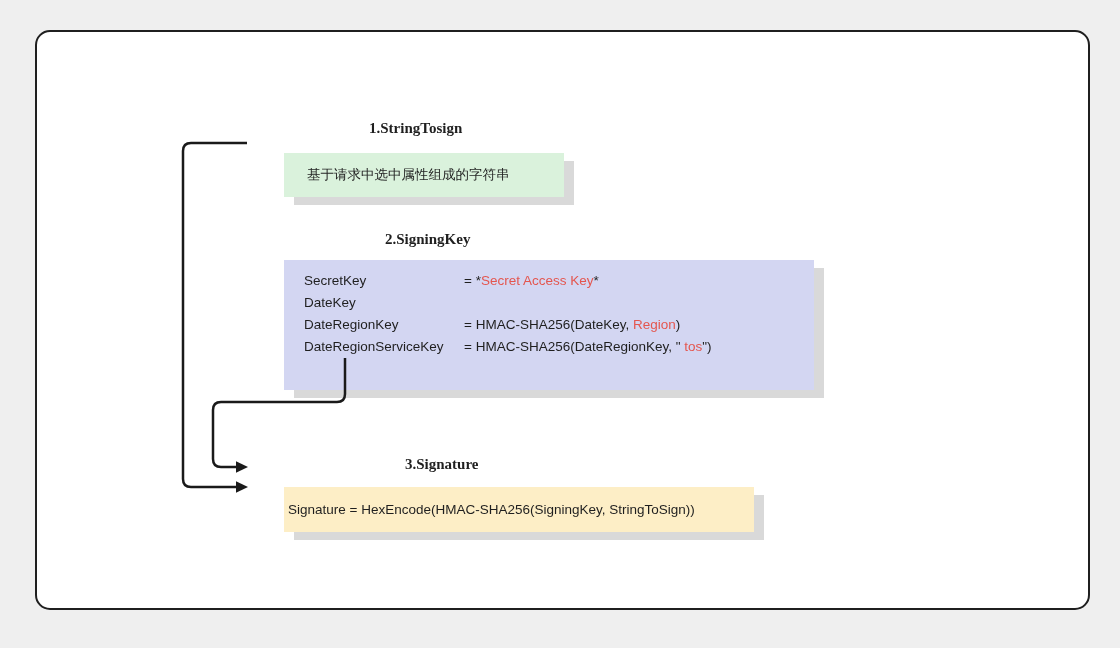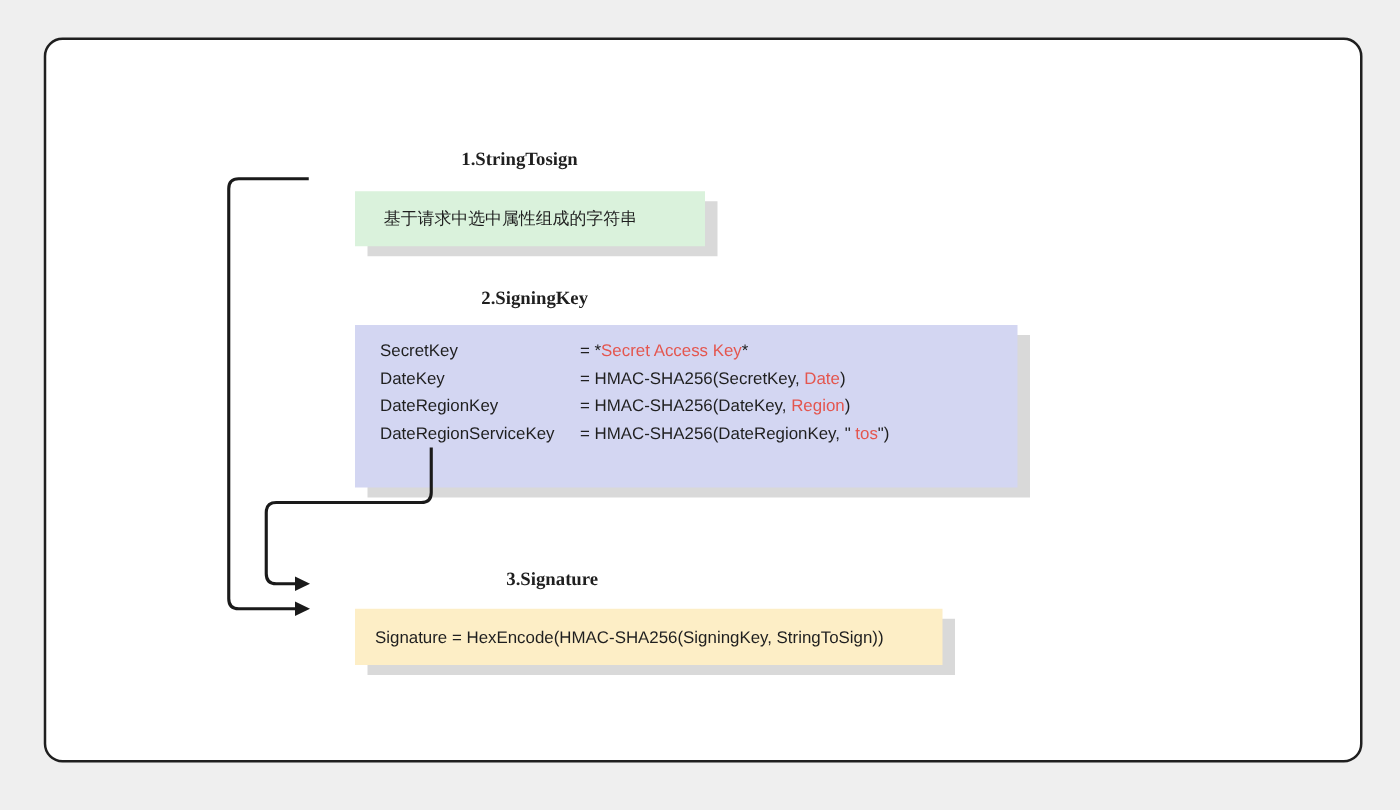--- a/index.html
+++ b/index.html
@@ -47,21 +47,21 @@
     padding-left: 23px;
   }
   .purple {
     left: 247px; top: 228px; width: 530px; height: 130px;
     background: var(--purple, #d3d6f2);
     padding: 10px 0 0 10px;
   }
   .yellow {
     left: 247px; top: 455px; width: 470px; height: 45px;
     background: var(--yellow, #fdeec6);
-    padding-left: 16px;
+    padding-left: 4px;
   }
   .code-row { display: flex; height: 22px; line-height: 22px; white-space: pre; margin-left: 10px; }
   .code-key { flex: 0 0 160px; width: 160px; }
   .code-val { flex: 1; }
   .red { color: var(--red, #e4564f); }
   .arrows {
     position: absolute;
     left: 0; top: 0;
     width: 1120px; height: 648px;
     pointer-events: none;
@@ -84,21 +84,21 @@
 
     <div class="box green flexc">
       <span>基于请求中选中属性组成的字符串</span>
     </div>
 
     <div class="step-title t2">2.SigningKey</div>
 
     <div class="box purple">
       <div>
           <div class="code-row"><span class="code-key">SecretKey</span><span class="code-val"><span>= *</span><span class="red">Secret Access Key</span><span>*</span></span></div>
-          <div class="code-row"><span class="code-key">DateKey</span><span class="code-val"><span>= HMAC-SHA256(SecretKey, </span><span class="red">Date</span><span>)</span></span></div>
+          <div class="code-row"><span class="code-key">DateKey</span></div>
           <div class="code-row"><span class="code-key">DateRegionKey</span><span class="code-val"><span>= HMAC-SHA256(DateKey, </span><span class="red">Region</span><span>)</span></span></div>
           <div class="code-row"><span class="code-key">DateRegionServiceKey</span><span class="code-val"><span>= HMAC-SHA256(DateRegionKey, " </span><span class="red">tos</span><span>")</span></span></div>
         </div>
     </div>
 
     <div class="step-title t3">3.Signature</div>
 
     <div class="box yellow flexc">
       <span>Signature = HexEncode(HMAC-SHA256(SigningKey, StringToSign))</span>
     </div>

